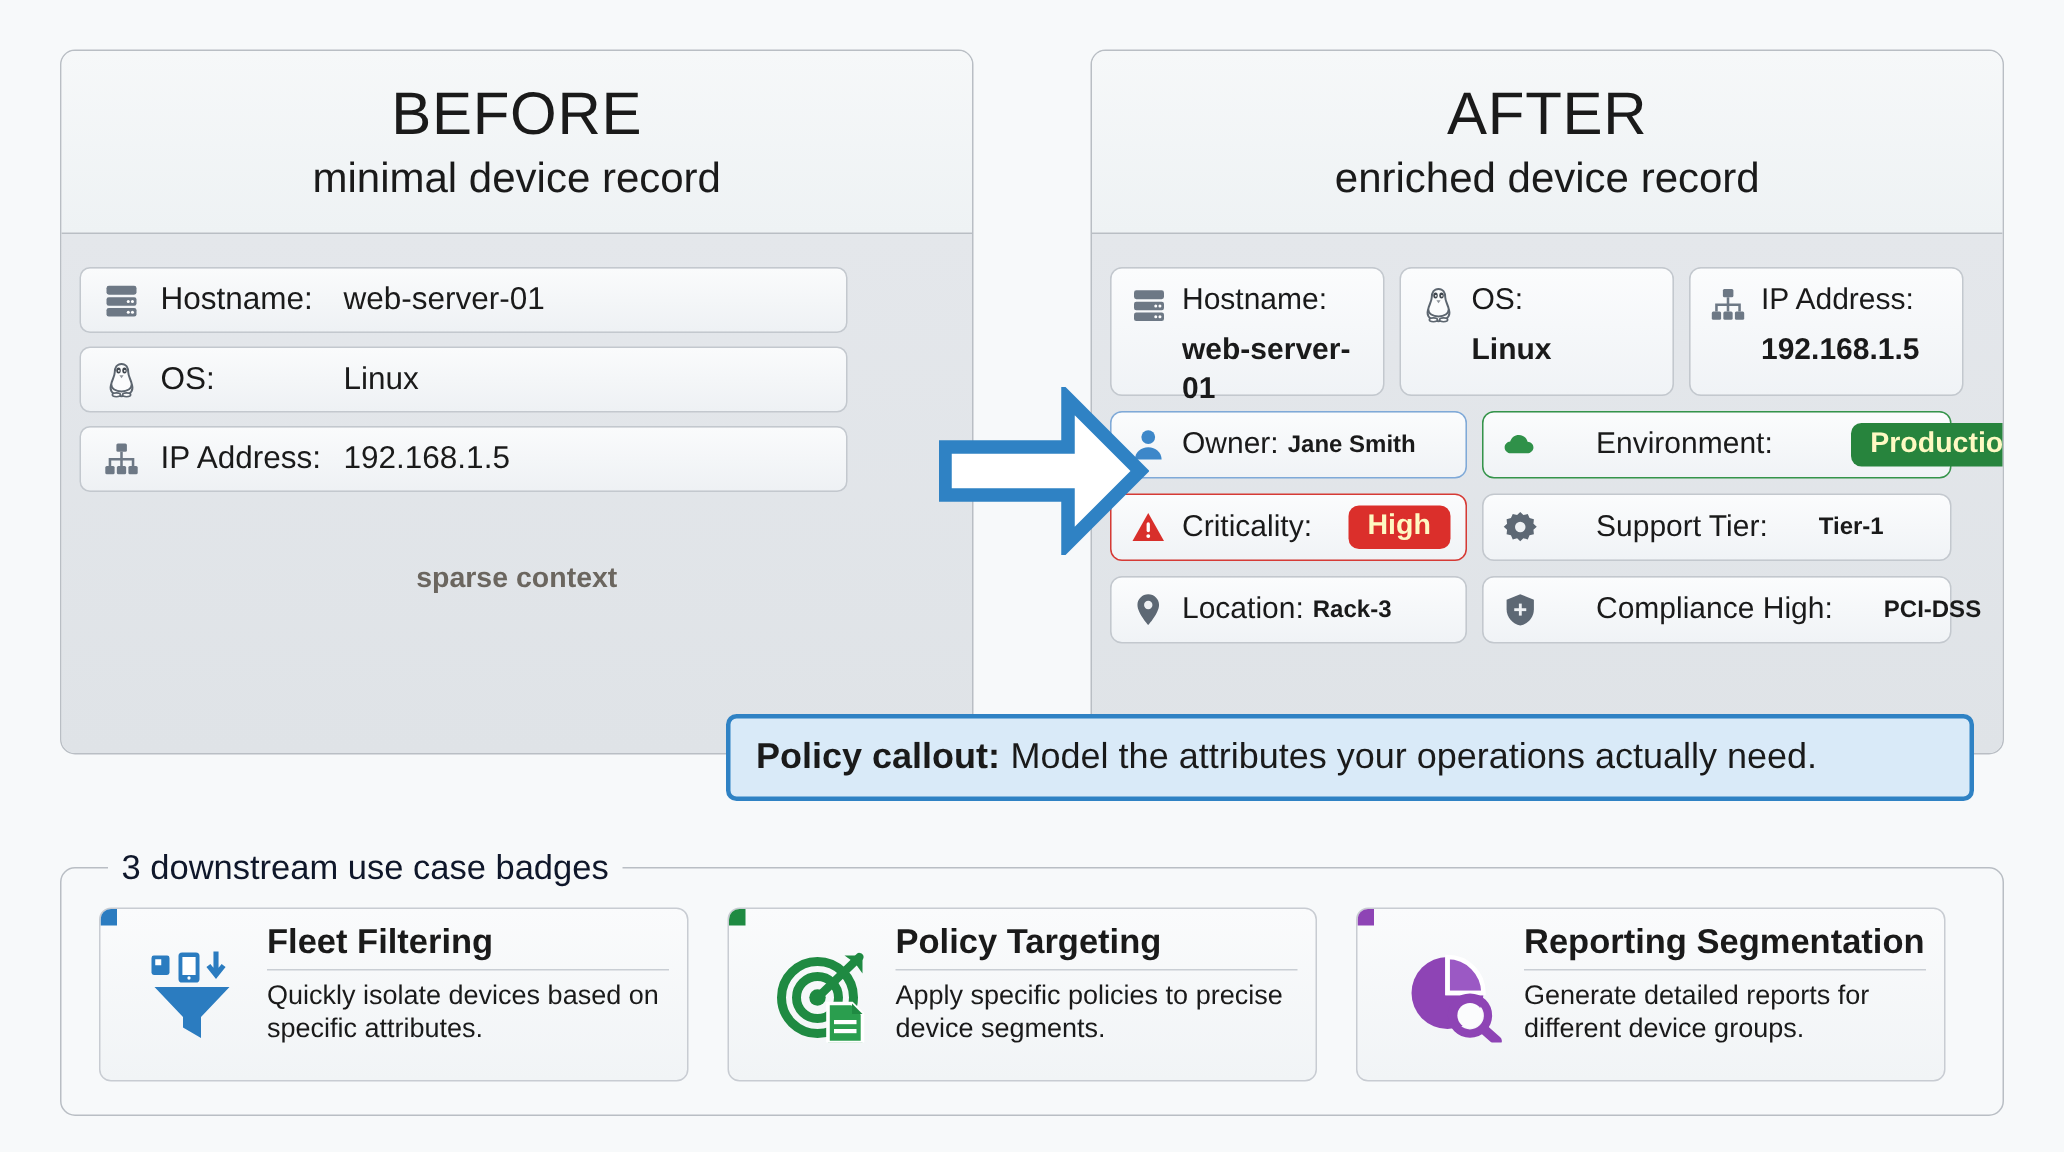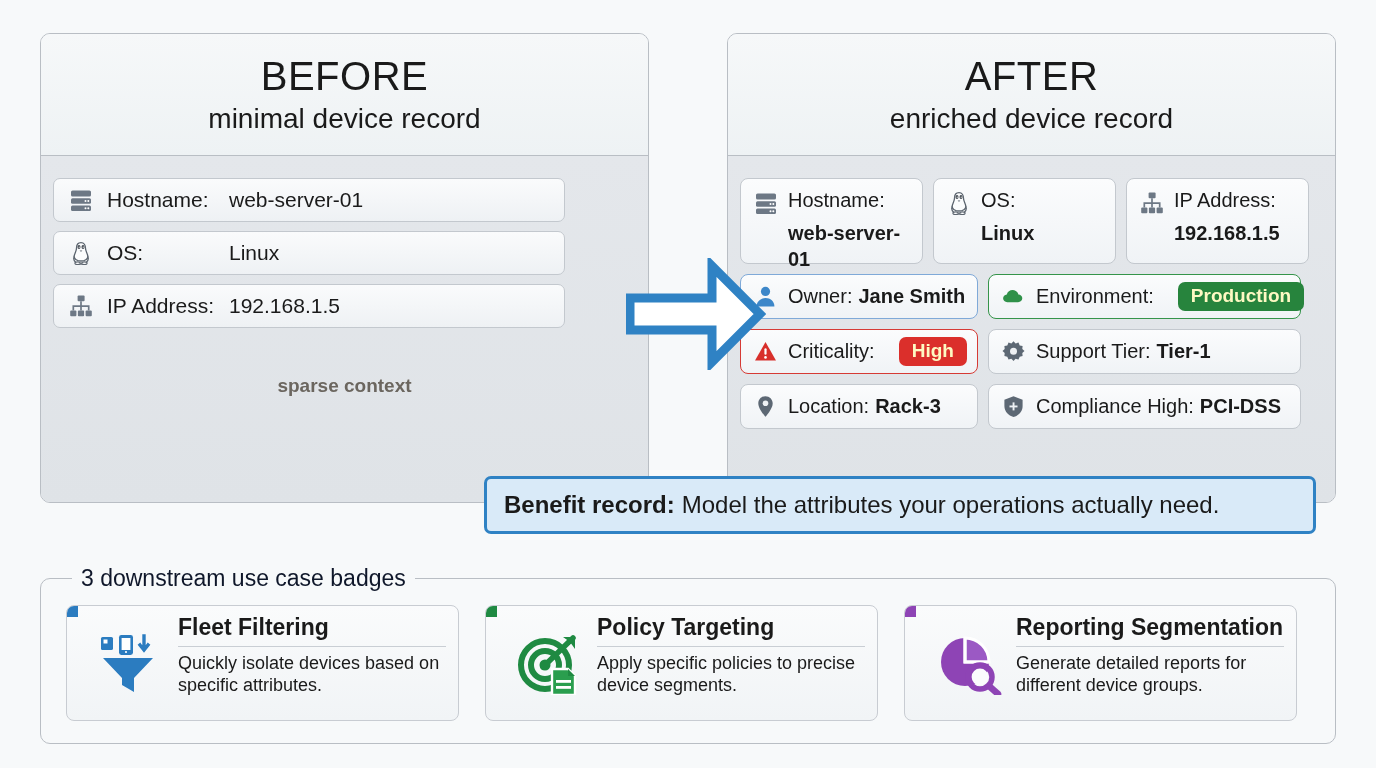--- a/index.html
+++ b/index.html
@@ -87,23 +87,23 @@
     display:flex;align-items:center;
     height:45px;
     border:1px solid #c3c8ce;
     border-radius:8px;
     background:linear-gradient(#fbfcfd,#f0f3f6);
     box-sizing:border-box;
     padding:0 12px;
   }
   .chip .ic{width:25px;height:25px;flex:0 0 25px;margin-right:10px;display:flex;align-items:center;justify-content:center;}
   .chip .lab{font-size:20px;white-space:nowrap;}
-  .chip .val{font-size:20px;font-weight:bold;margin-left:6px;white-space:nowrap;}
+  .chip .val{font-size:16px;font-weight:bold;margin-left:6px;white-space:nowrap;}
   .chip.w-left{width:238px;}
-  .chip.w-right{width:313px;}
+  .chip.w-right{width:313px;gap:28px;}
   .chip.blue{border-color:#7fa9d8;}
   .chip.green{border-color:#35944a;}
   .chip.red{border-color:#d63a35;}
 
   .badge{
     display:inline-block;
     color:#fef9c3;
     font-size:19px;
     font-weight:bold;
     padding:4px 13px 5px;
@@ -366,21 +366,21 @@
     </div>
   </div>
 
   <div id="flow-arrow">
     <svg viewBox="0 0 140 112" width="140" height="112">
       <path d="M4 40 H86 V8 L134 56 L86 104 V72 H4 Z" fill="#ffffff" stroke="#2f82c4" stroke-width="9" stroke-linejoin="miter"></path>
     </svg>
   </div>
 
   <div id="benefit-callout">
-    <b>Benefit record:</b>
+    <b>Policy callout:</b>
     <span>Model the attributes your operations actually need.</span>
   </div>
 
   <div id="badges-group">
     <div class="badge-row">
 
       <div class="use-card">
         <div class="use-bar" style="background:#2b7cc0"></div>
         <div class="use-inner">
           <div class="use-ic">

